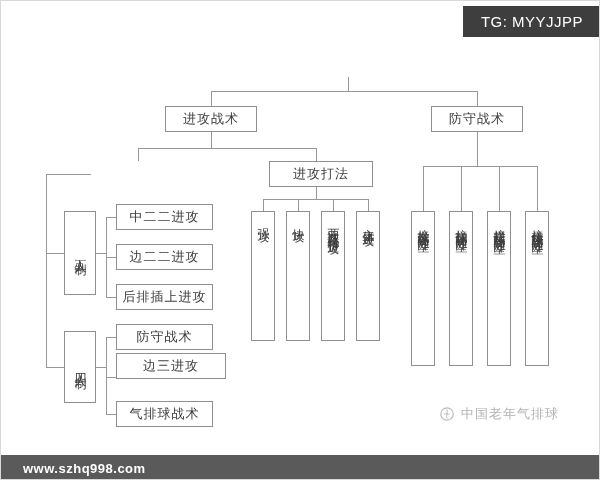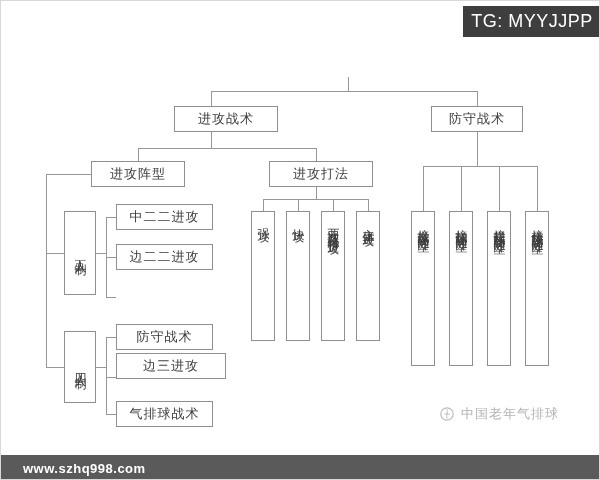--- a/index.html
+++ b/index.html
@@ -16,21 +16,21 @@
   }
   .vbox{
     position:absolute;box-sizing:border-box;border:1px solid #8f8f8f;background:#fff;
     display:flex;justify-content:center;align-items:flex-start;padding-top:7px;
     font-size:12px;
   }
   .vbox.center{align-items:center;padding-top:0;}
   .vbox span{writing-mode:vertical-rl;text-orientation:upright;letter-spacing:2px;}
   .tg-badge{
     position:absolute;left:462px;top:5px;width:138px;height:31px;background:#3e3e3e;
-    color:#fff;font-size:18px;display:flex;align-items:center;justify-content:center;
+    color:#fff;font-size:15px;display:flex;align-items:center;justify-content:center;
     letter-spacing:0.5px;
   }
   .footer-bar{
     position:absolute;left:0;top:454px;width:600px;height:26px;background:#5a5a5a;
     color:#fff;font-size:13px;font-weight:bold;display:flex;align-items:center;
     padding-left:22px;box-sizing:border-box;letter-spacing:0.5px;
   }
   .watermark{
     position:absolute;left:438px;top:404px;display:flex;align-items:center;gap:6px;
     color:#b3b3b3;font-size:13px;letter-spacing:1px;justify-content:center;
@@ -49,35 +49,35 @@
       M95,252 H105 M105,216 V296 M105,216 H115 M105,256 H115 M105,296 H115
       M95,366 H105 M105,336 V413 M105,336 H115 M105,376 H115 M105,413 H115
       M315,186 V198 M262,198 H367 M262,198 V210 M297,198 V210 M332,198 V210 M367,198 V210
       M476,131 V165 M422,165 H536 M422,165 V210 M460,165 V210 M498,165 V210 M536,165 V210"></path>
   </svg>
 
   <div class="tg-badge">TG: MYYJJPP</div>
   <div class="footer-bar">www.szhq998.com</div>
 
 
-  <div class="hbox" style="left:173px;top:105px;width:104px;height:26px">进攻战术</div>
+  <div class="hbox" style="left:164px;top:105px;width:92px;height:26px">进攻战术</div>
   <div class="hbox" style="left:430px;top:105px;width:92px;height:26px">防守战术</div>
 
-  <div class="hbox" style="left:90px;top:160px;width:94px;height:26px">进攻阵型</div>
   <div class="hbox" style="left:268px;top:160px;width:104px;height:26px">进攻打法</div>
 
   <div class="vbox center" style="left:63px;top:210px;width:32px;height:84px">
     <span>五人制</span>
   </div>
   <div class="vbox center" style="left:63px;top:330px;width:32px;height:72px">
     <span>四人制</span>
   </div>
 
   <div class="hbox" style="left:115px;top:203px;width:97px;height:26px">中二二进攻</div>
   <div class="hbox" style="left:115px;top:243px;width:97px;height:26px">边二二进攻</div>
+  <div class="hbox" style="left:115px;top:283px;width:97px;height:26px">后排插上进攻</div>
 
   <div class="hbox" style="left:115px;top:323px;width:97px;height:26px">防守战术</div>
   <div class="hbox" style="left:115px;top:352px;width:110px;height:26px">边三进攻</div>
   <div class="hbox" style="left:115px;top:400px;width:97px;height:26px">气排球战术</div>
 
   <div class="vbox" style="left:250px;top:210px;width:24px;height:130px">
     <span>强攻</span>
   </div>
   <div class="vbox" style="left:285px;top:210px;width:24px;height:130px">
     <span>快攻</span>

